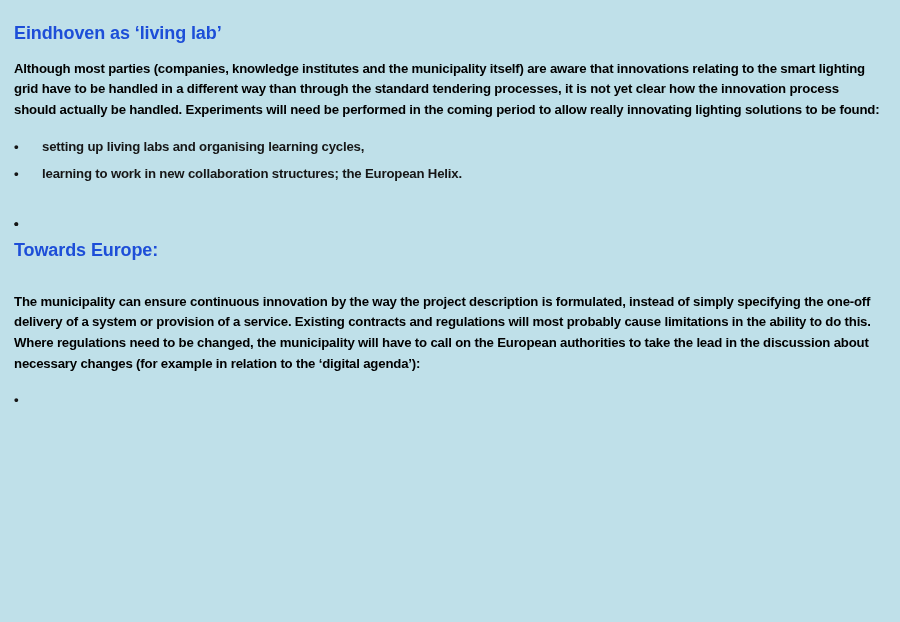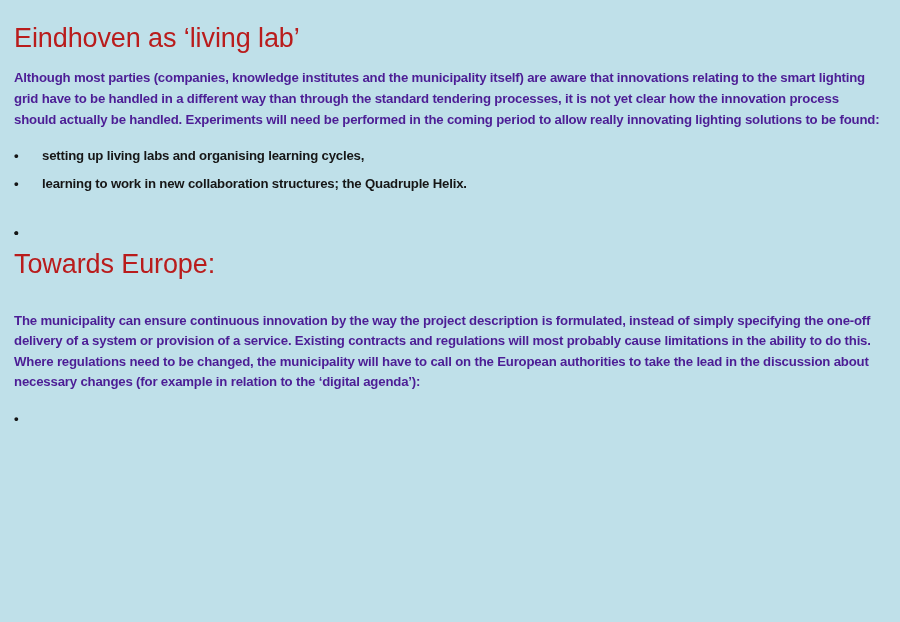--- a/index.html
+++ b/index.html
@@ -19,35 +19,35 @@
     width: 900px;
     height: 622px;
     background: #bfe0e9;
     box-sizing: border-box;
     padding: 0 14px 0 14px;
   }
   .section {
     margin: 0;
   }
   h2.heading {
-    color: #b91c1c;
+    color: #1d4ed8;
     font-family: "Liberation Sans", sans-serif;
-    font-weight: 400;
-    font-size: 27px;
+    font-weight: 700;
+    font-size: 18px;
     line-height: 1.05;
     letter-spacing: -0.1px;
     margin: 0;
     padding: 0;
   }
   .sec1 h2.heading { padding-top: 24px; }
   .sec2 h2.heading { padding-top: 25px; }
   .sec3 h2.heading { padding-top: 26px; }
 
   p.body {
-    color: #4c1d95;
+    color: #000000;
     font-family: "Liberation Sans", sans-serif;
     font-weight: 700;
     font-size: 13.2px;
     line-height: 20.6px;
     margin: 0;
     padding: 0;
     max-width: 870px;
     letter-spacing: -0.18px;
   }
   .sec1 p.body { margin-top: 16px; }
@@ -94,21 +94,21 @@
 </head>
 <body>
 
 <div class="page">
 
   <section class="section sec1">
     <h2 class="heading">Eindhoven as ‘living lab’</h2>
     <p class="body">Although most parties (companies, knowledge institutes and the municipality itself) are aware that innovations relating to the smart lighting grid have to be handled in a different way than through the standard tendering processes, it is not yet clear how the innovation process should actually be handled. Experiments will need be performed in the coming period to allow really innovating lighting solutions to be found:</p>
     <ul class="bullets first-gap">
       <li><span class="bullet-dot">•</span><span>setting up living labs and organising  learning cycles,</span></li>
-      <li><span class="bullet-dot">•</span><span>learning to work in new collaboration structures; the Quadruple Helix.</span></li>
+      <li><span class="bullet-dot">•</span><span>learning to work in new collaboration structures; the European Helix.</span></li>
     </ul>
   </section>
 
   <section class="section sec2">
     <ul class="bullets first-gap">
       <li><span class="bullet-dot">•</span></li>
       <li><span class="bullet-dot">•</span></li>
     </ul>
   </section>
 

